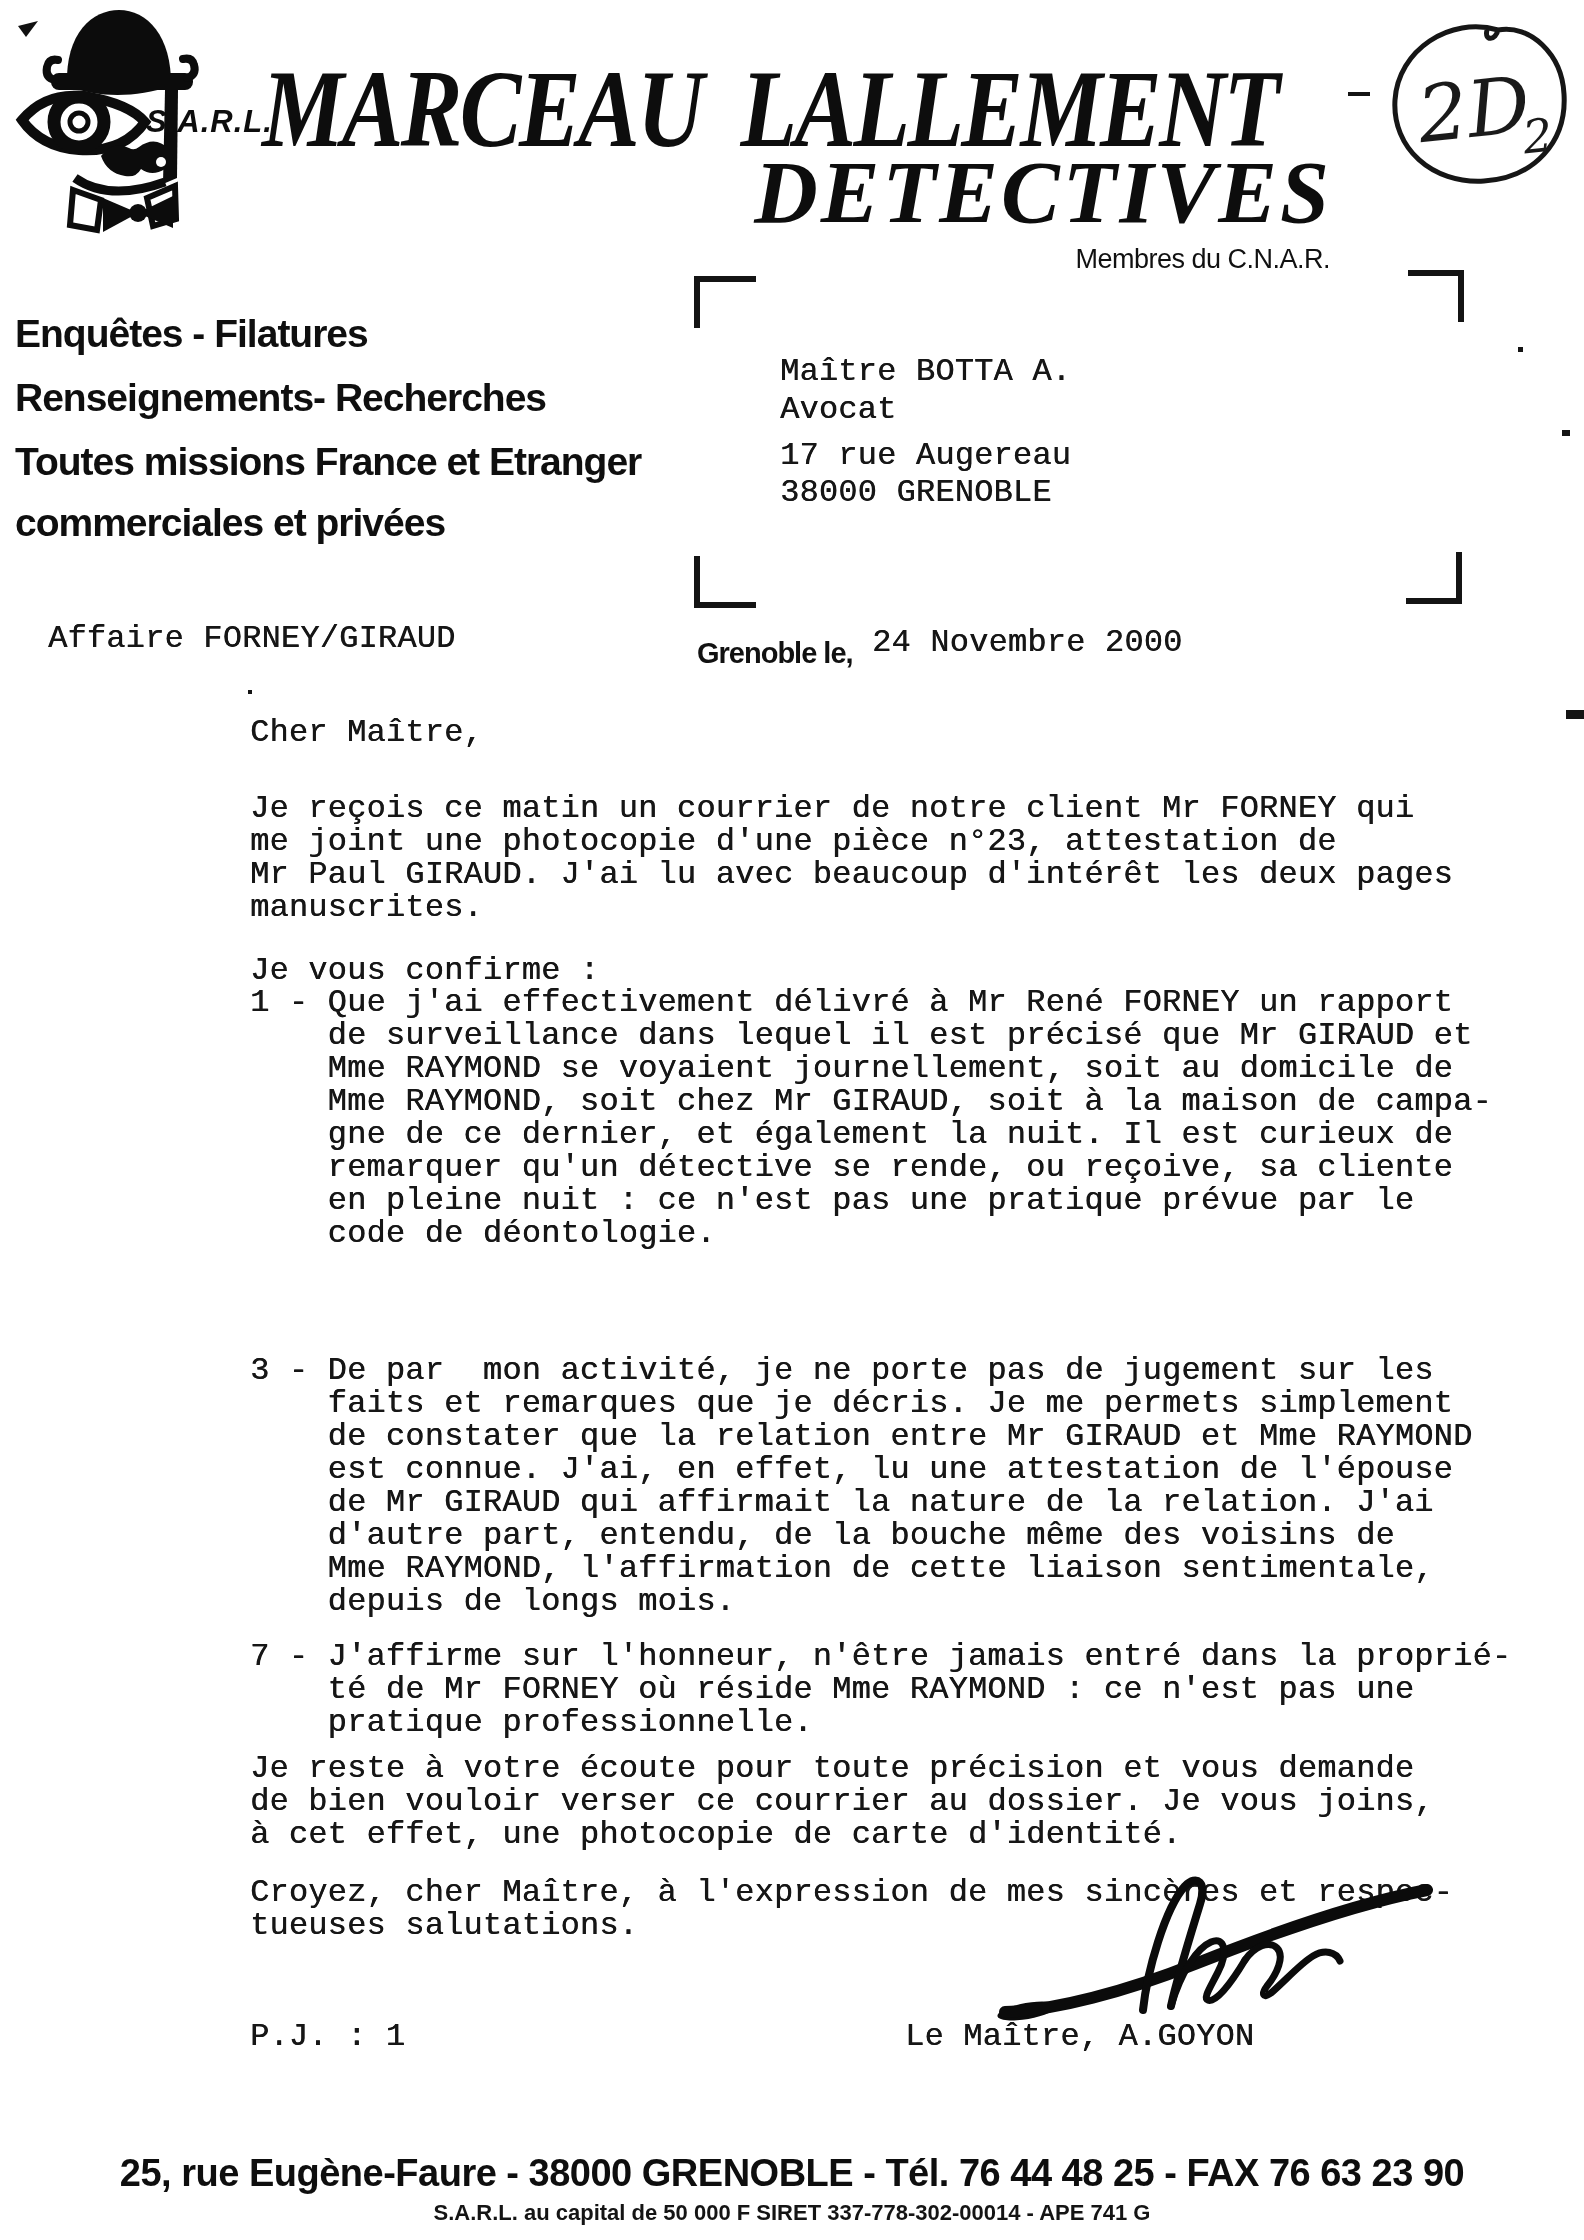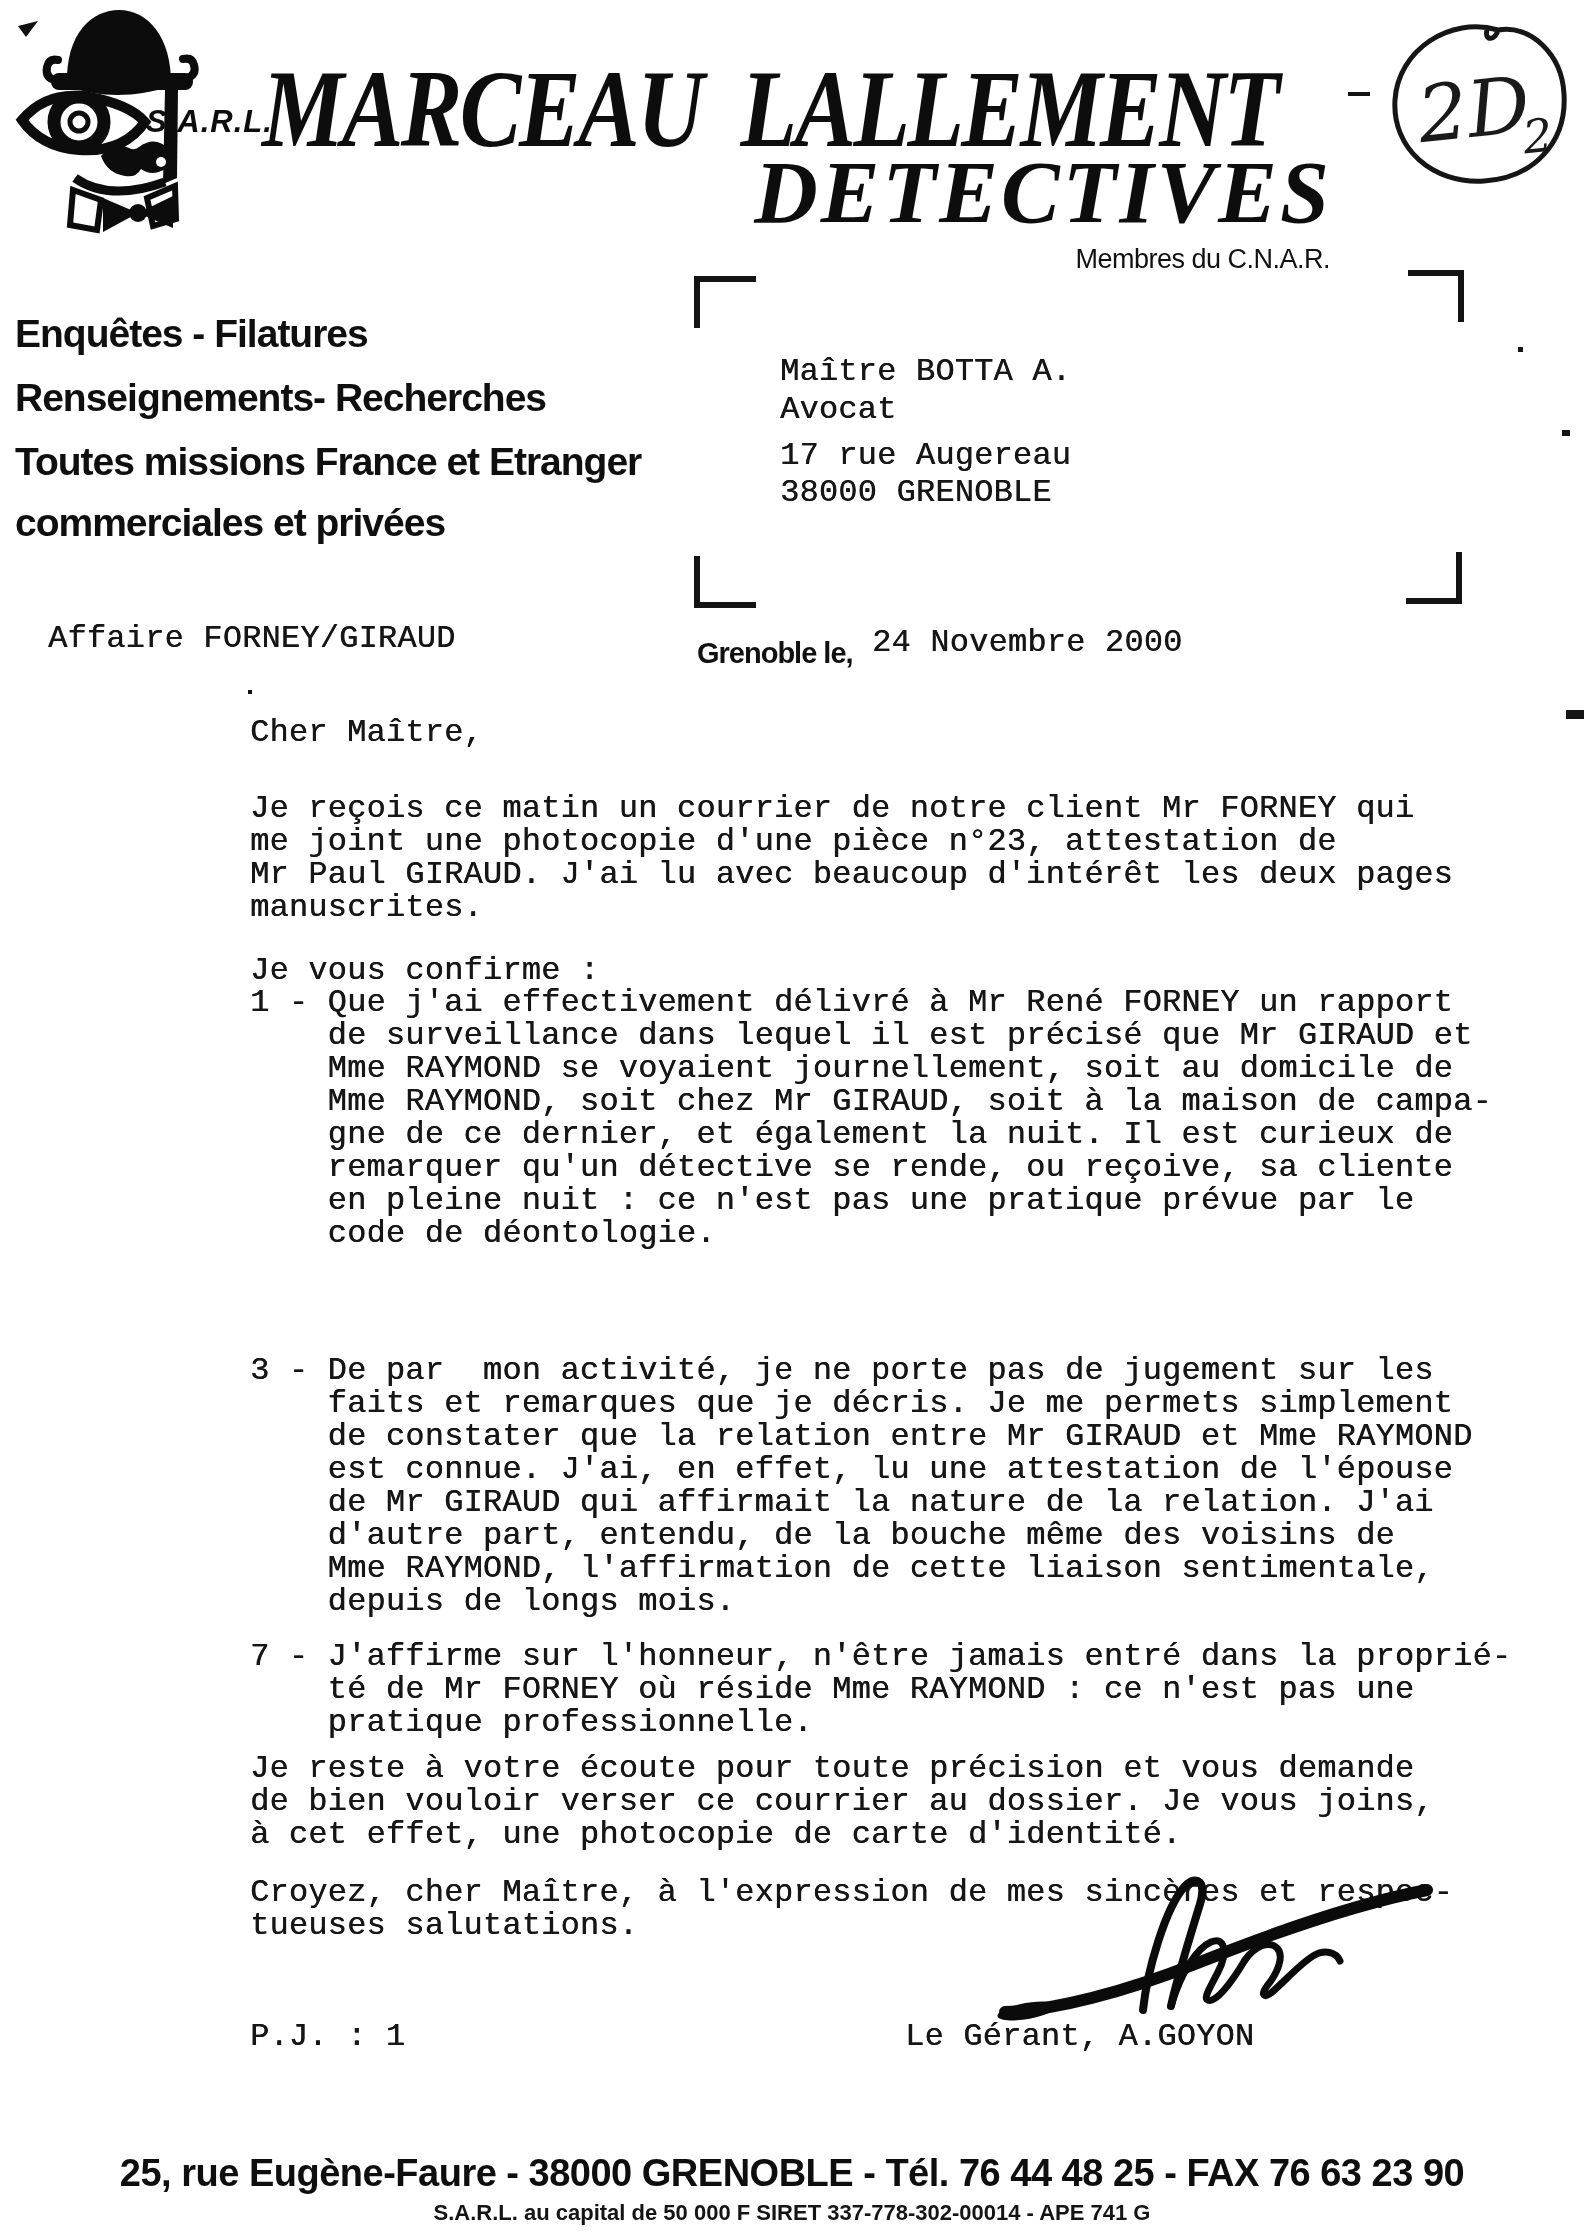--- a/index.html
+++ b/index.html
@@ -183,21 +183,21 @@
     <g stroke="#0b0b0b" fill="none" stroke-linecap="round">
       <ellipse cx="32" cy="151" rx="30" ry="8" fill="#0b0b0b" stroke="none" transform="rotate(-10 32 151)"></ellipse>
       <path d="M10,152 C60,150 130,132 200,104 C280,72 360,44 432,30" stroke-width="12"></path>
       <path d="M148,150 C152,112 170,48 190,26 C202,14 212,22 205,44 C194,80 182,118 176,146" stroke-width="8"></path>
       <path d="M176,146 C186,112 202,88 216,82 C230,76 233,93 223,112 C215,128 208,138 213,140 C221,144 238,120 250,100" stroke-width="7"></path>
       <path d="M250,100 C260,86 274,80 282,88 C290,96 282,114 272,126 C266,134 268,139 276,133 C290,121 306,103 318,96 C330,89 341,92 345,101" stroke-width="7"></path>
     </g>
   </svg>
 
   <div class="type" style="left:250px;top:2020px">P.J. : 1</div>
-  <div class="type" style="left:905px;top:2020px">Le Gérant, A.GOYON</div>
+  <div class="type" style="left:905px;top:2020px">Le Maître, A.GOYON</div>
 
   <div class="footer1">25, rue Eugène-Faure - 38000 GRENOBLE - Tél. 76 44 48 25 - FAX 76 63  23 90</div>
   <div class="footer2">S.A.R.L. au capital de 50 000 F  SIRET 337-778-302-00014 - APE 741 G</div>
 
   <div class="artifact" style="left:1348px;top:92px;width:22px;height:4px"></div>
   <div class="artifact" style="left:1518px;top:347px;width:5px;height:5px"></div>
   <div class="artifact" style="left:1562px;top:430px;width:8px;height:6px"></div>
   <div class="artifact" style="left:1566px;top:710px;width:18px;height:9px"></div>
   <div class="artifact" style="left:248px;top:690px;width:4px;height:4px"></div>
 

